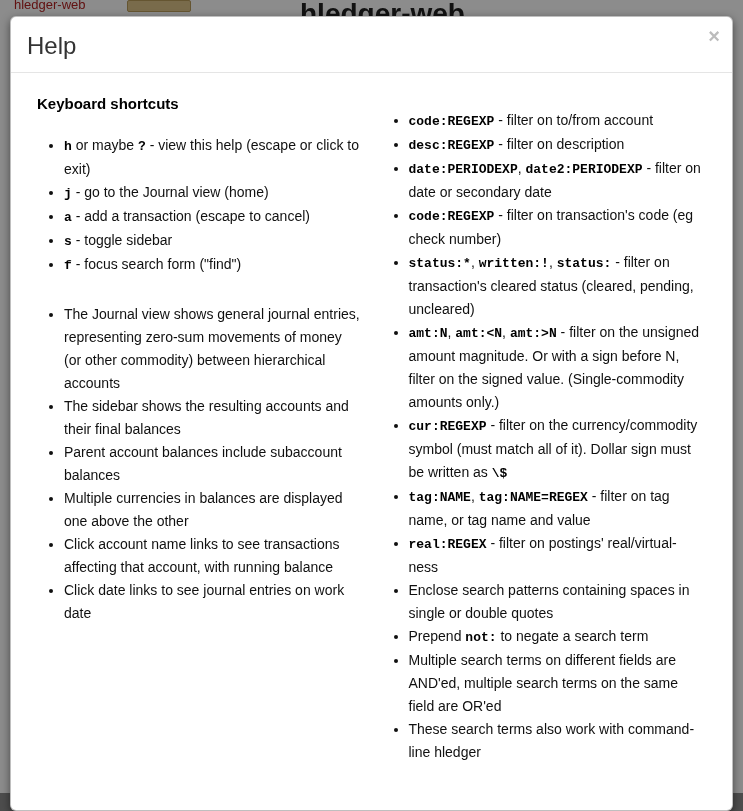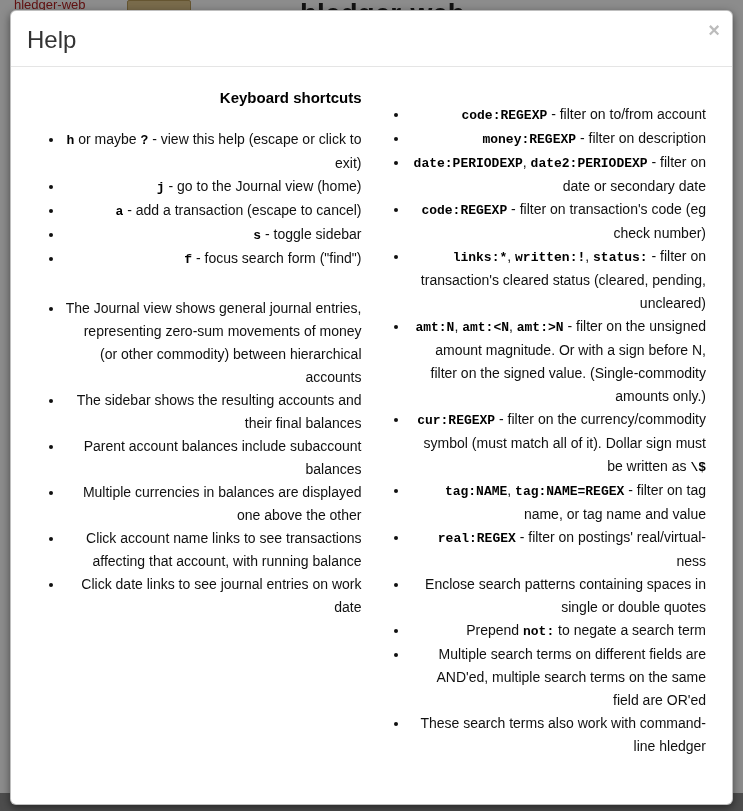--- a/index.html
+++ b/index.html
@@ -26,39 +26,39 @@
     white-space: nowrap;
   }
   .page-footer {
     position: absolute; left: 0; right: 0; bottom: 0; height: 18px;
     background: #8d8d8d;
   }
 
   
   .backdrop { position: absolute; inset: 0; background: rgba(0,0,0,0.45); }
   .modal {
-    position: absolute; top: 10px; left: 10px; width: 723px; min-height: 782px;
+    position: absolute; top: 16px; left: 10px; width: 723px; min-height: 782px;
     background: #ffffff; border-radius: 6px;
     border: 1px solid rgba(0,0,0,0.25);
     box-shadow: 0 3px 9px rgba(0,0,0,0.5);
   }
   .modal-header {
     position: relative; padding: 15px 16px 12px;
     border-bottom: 1px solid #e5e5e5;
   }
   .modal-title { margin: 0; font-size: 24px; font-weight: 500; color: #333; }
   .close-btn {
     position: absolute; top: 9px; right: 12px;
     background: none; border: none; padding: 0;
     font-size: 20px; font-weight: bold; line-height: 1;
     color: #bcbcbc; cursor: pointer;
     font-family: "Liberation Sans", sans-serif;
   }
 
-  .modal-body { display: flex; padding: 14px 16px 20px; text-align: right; }
+  .modal-body { display: flex; padding: 14px 16px 20px; }
   .col { width: 50%; padding: 0 10px; }
 
   .section-heading {
     font-size: 15px; font-weight: bold; color: #000;
     margin: 8px 0 4px;
   }
   .help-list { margin: 22px 0 26px; padding-left: 27px; }
   .help-list li {
     font-size: 14px; line-height: 23px; color: #101010;
   }
@@ -99,24 +99,24 @@
           <li>The sidebar shows the resulting accounts and their final balances</li>
           <li>Parent account balances include subaccount balances</li>
           <li>Multiple currencies in balances are displayed one above the other</li>
           <li>Click account name links to see transactions affecting that account, with running balance</li>
           <li>Click date links to see journal entries on work date</li>
         </ul>
       </div>
     <div class="col">
         <ul class="help-list">
           <li><code>code:REGEXP</code> - filter on to/from account</li>
-          <li><code>money:REGEXP</code> - filter on description</li>
+          <li><code>desc:REGEXP</code> - filter on description</li>
           <li><code>date:PERIODEXP</code>, <code>date2:PERIODEXP</code> - filter on date or secondary date</li>
           <li><code>code:REGEXP</code> - filter on transaction's code (eg check number)</li>
-          <li><code>links:*</code>, <code>written:!</code>, <code>status:</code> - filter on transaction's cleared status (cleared, pending, uncleared)</li>
+          <li><code>status:*</code>, <code>written:!</code>, <code>status:</code> - filter on transaction's cleared status (cleared, pending, uncleared)</li>
           <li><code>amt:N</code>, <code>amt:&lt;N</code>, <code>amt:&gt;N</code> - filter on the unsigned amount magnitude. Or with a sign before N, filter on the signed value. (Single-commodity amounts only.)</li>
           <li><code>cur:REGEXP</code> - filter on the currency/commodity symbol (must match all of it). Dollar sign must be written as <code>\$</code></li>
           <li><code>tag:NAME</code>, <code>tag:NAME=REGEX</code> - filter on tag name, or tag name and value</li>
           <li><code>real:REGEX</code> - filter on postings' real/virtual-ness</li>
           <li>Enclose search patterns containing spaces in single or double quotes</li>
           <li>Prepend <code>not:</code> to negate a search term</li>
           <li>Multiple search terms on different fields are AND'ed, multiple search terms on the same field are OR'ed</li>
           <li>These search terms also work with command-line hledger</li>
         </ul>
       </div>

